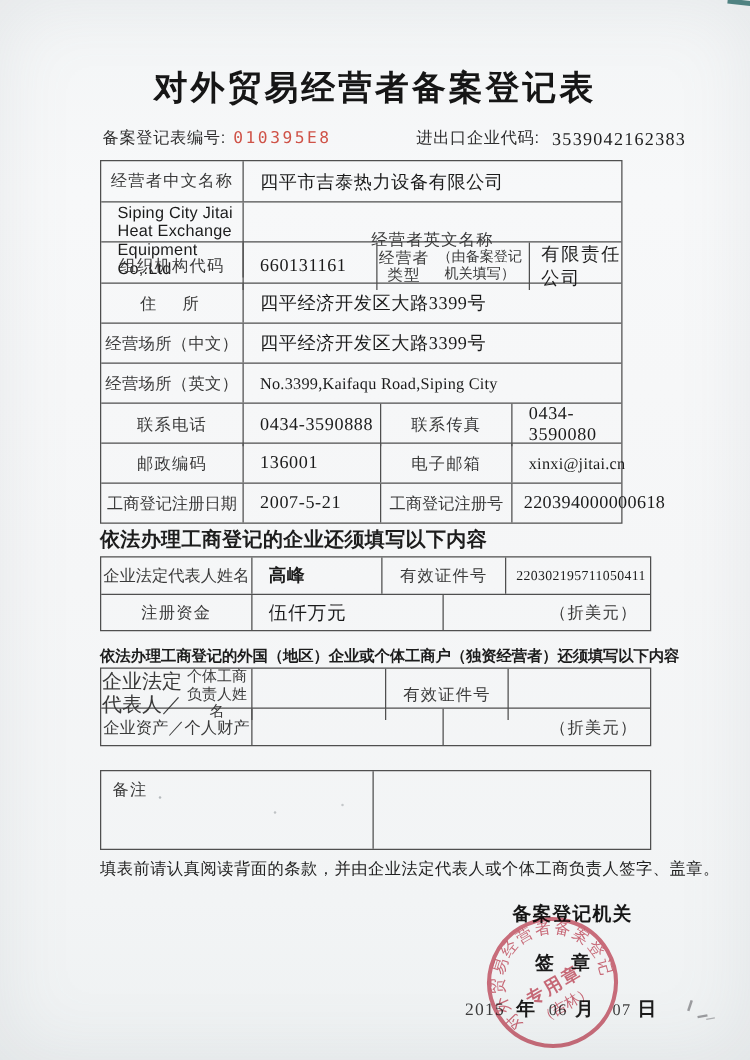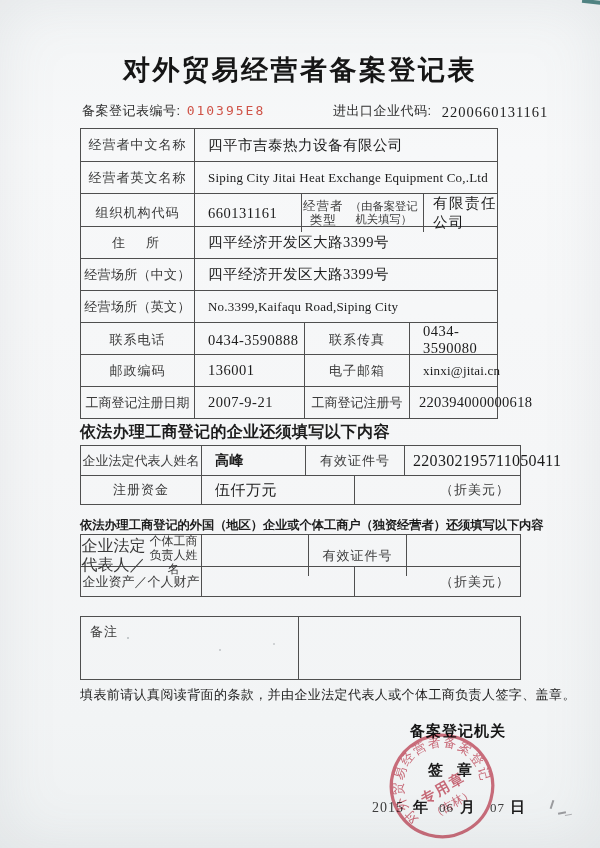--- a/index.html
+++ b/index.html
@@ -74,31 +74,31 @@
 <body>
 
 <div class="paper">
 
   <div class="abs doc-title">对外贸易经营者备案登记表</div>
 
   <div class="abs" style="left:82px; top:101px;">
     <span class="meta-label">备案登记表编号:</span><span class="formno">010395E8</span>
   </div>
   <div class="abs" style="left:333px; top:101px;">
-    <span class="meta-label">进出口企业代码:</span><span class="iecode">2200660131161</span>
+    <span class="meta-label">进出口企业代码:</span><span class="iecode">3539042162383</span>
   </div>
 
   <div class="tbl" style="left:80px; top:128px; width:418px;">
     <div class="trow" style="height:32px; grid-template-columns:113px 1fr;">
       <div class="c lbl">经营者中文名称</div>
       <div class="c val">四平市吉泰热力设备有限公司</div>
     </div>
     <div class="trow" style="height:32px; grid-template-columns:113px 1fr;">
+      <div class="c val sans">Siping City Jitai Heat Exchange Equipment Co,.Ltd</div>
       <div class="c lbl">经营者英文名称</div>
-      <div class="c val sans">Siping City Jitai Heat Exchange Equipment Co,.Ltd</div>
     </div>
     <div class="trow" style="height:33px; grid-template-columns:113px 107px 122px 1fr;">
       <div class="c lbl">组织机构代码</div>
       <div class="c val">660131161</div>
       <div class="c lbl lbl2">
         <span style="font-size:12.5px;">经营者类型</span>
         <span style="font-size:11.3px; letter-spacing:0;">（由备案登记机关填写）</span>
       </div>
       <div class="c val" style="padding-left:9px; letter-spacing:1.5px;">有限责任公司</div>
     </div>
@@ -121,34 +121,34 @@
       <div class="c val">0434-3590080</div>
     </div>
     <div class="trow" style="height:32px; grid-template-columns:113px 110px 105px 1fr;">
       <div class="c lbl">邮政编码</div>
       <div class="c val">136001</div>
       <div class="c lbl">电子邮箱</div>
       <div class="c val sans">xinxi@jitai.cn</div>
     </div>
     <div class="trow" style="height:32px; grid-template-columns:113px 110px 105px 1fr;">
       <div class="c lbl" style="letter-spacing:0;">工商登记注册日期</div>
-      <div class="c val">2007-9-21</div>
+      <div class="c val">2007-5-21</div>
       <div class="c lbl" style="letter-spacing:0;">工商登记注册号</div>
       <div class="c val" style="padding-left:9px; letter-spacing:0.3px;">220394000000618</div>
     </div>
   </div>
 
   <div class="abs sect-h" style="left:80px; top:422px;">依法办理工商登记的企业还须填写以下内容</div>
 
   <div class="tbl" style="left:80px; top:445px; width:441px;">
     <div class="trow" style="height:29px; grid-template-columns:120px 104px 99px 1fr;">
       <div class="c lbl" style="letter-spacing:0;">企业法定代表人姓名</div>
       <div class="c val bold" style="font-family:'Liberation Sans',sans-serif; font-size:14px;">高峰</div>
       <div class="c lbl">有效证件号</div>
-      <div class="c val" style="padding-left:8px; font-size:16px; letter-spacing:0.3px;">220302195711050411</div>
+      <div class="c val" style="padding-left:8px; font-size:11px; letter-spacing:0.3px;">220302195711050411</div>
     </div>
     <div class="trow" style="height:29px; grid-template-columns:120px 153px 1fr;">
       <div class="c lbl">注册资金</div>
       <div class="c val" style="font-size:15px;">伍仟万元</div>
       <div class="c usd">（折美元）</div>
     </div>
   </div>
 
   <div class="abs sect-h tight" style="left:80px; top:517px;">依法办理工商登记的外国（地区）企业或个体工商户（独资经营者）还须填写以下内容</div>
 

